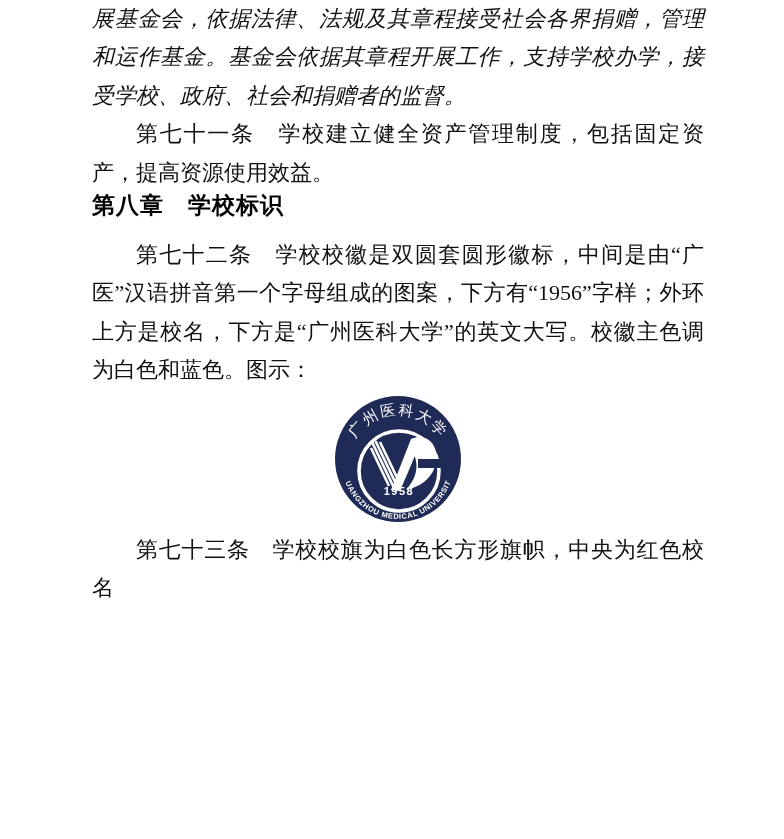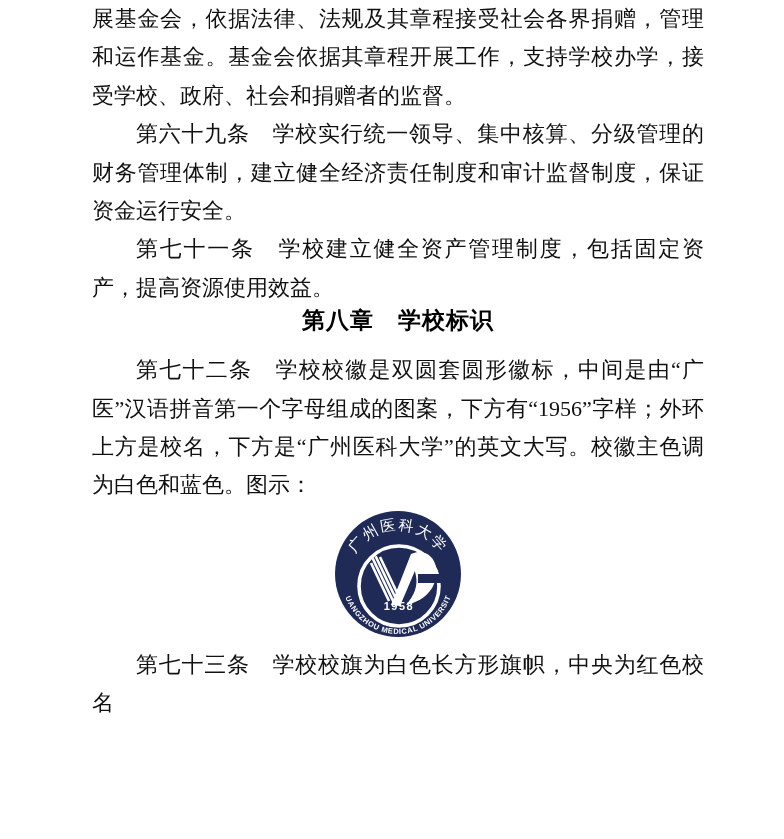--- a/index.html
+++ b/index.html
@@ -24,25 +24,26 @@
     font-size: 22px;
     line-height: 38.4px;
     text-align: justify;
   }
   p.para {
     margin: 0;
     text-indent: 2em;
   }
   p.para.first {
     text-indent: 0;
+    font-style: italic;
   }
   h2.chapter {
     margin: 0 0 17px 0;
     text-indent: 0;
-    text-align: center;
+    text-align: left;
     font-family: "Liberation Sans", sans-serif;
     font-weight: bold;
     font-size: 23px;
     line-height: 27px;
     letter-spacing: 1px;
     color: #000000;
   }
   .seal-wrap {
     width: 128px;
     height: 128px;
@@ -67,21 +68,20 @@
   }
 </style>
 </head>
 <body>
 
 <div class="page">
   <div class="content">
 
     <p class="para first">展基金会，依据法律、法规及其章程接受社会各界捐赠，管理和运作基金。基金会依据其章程开展工作，支持学校办学，接受学校、政府、社会和捐赠者的监督。</p>
 
-    <p class="para">第六十九条　学校实行统一领导、集中核算、分级管理的财务管理体制，建立健全经济责任制度和审计监督制度，保证资金运行安全。</p>
 
 
     <p class="para">第七十一条　学校建立健全资产管理制度，包括固定资产，提高资源使用效益。</p>
 
     <h2 class="chapter">第八章　学校标识</h2>
 
     <p class="para">第七十二条　学校校徽是双圆套圆形徽标，中间是由“广医”汉语拼音第一个字母组成的图案，下方有“1956”字样；外环上方是校名，下方是“广州医科大学”的英文大写。校徽主色调为白色和蓝色。图示：</p>
 
     <div class="seal-wrap">
       <svg width="128" height="128" viewBox="0 0 128 128">

